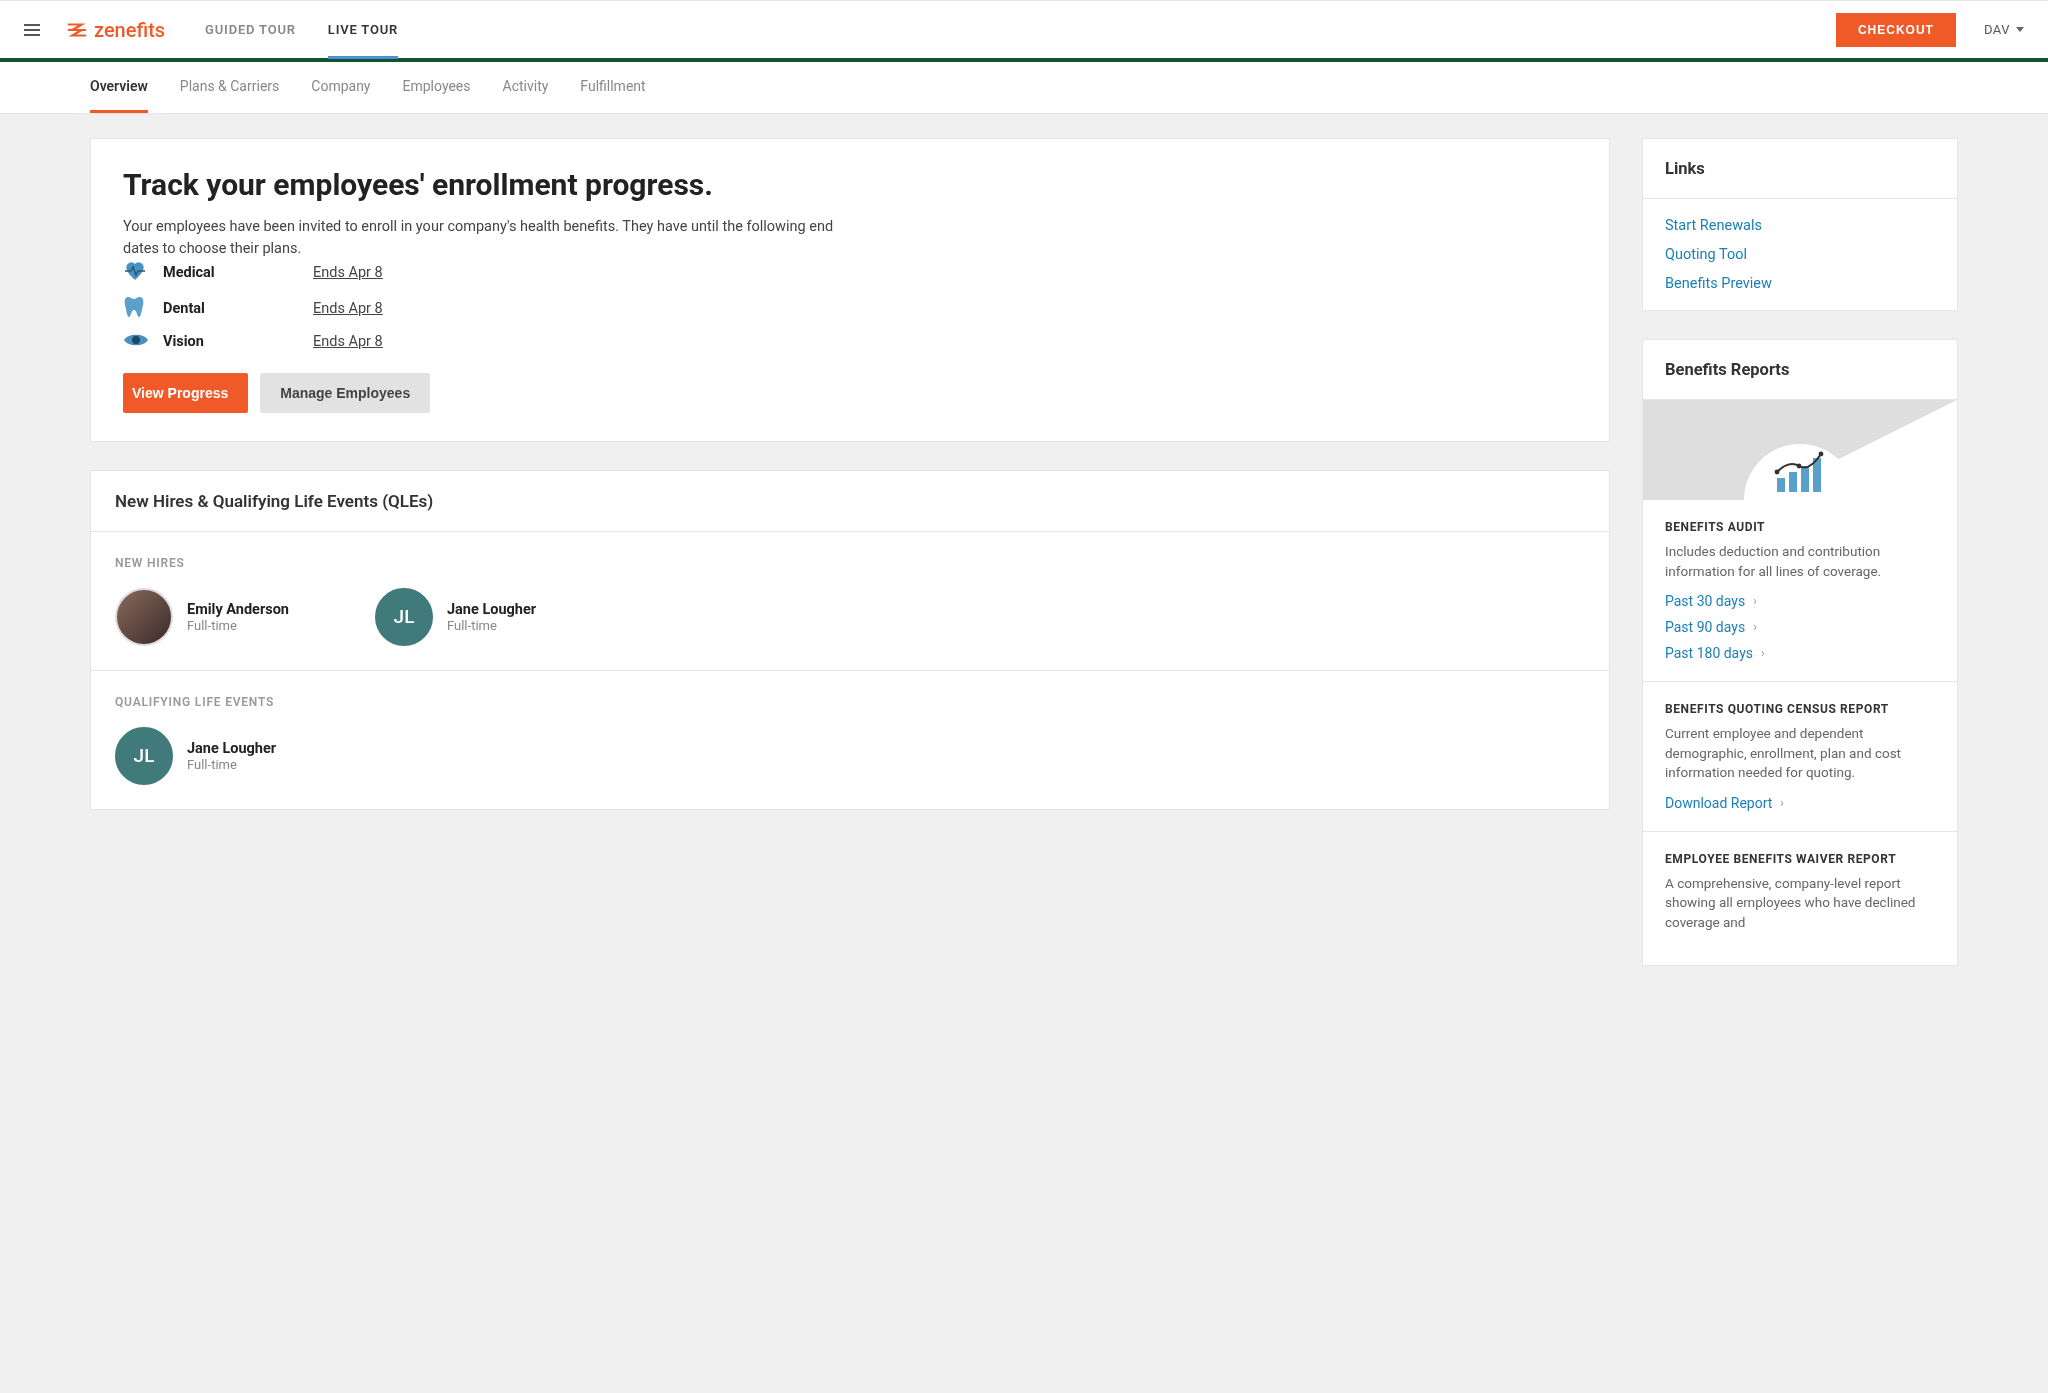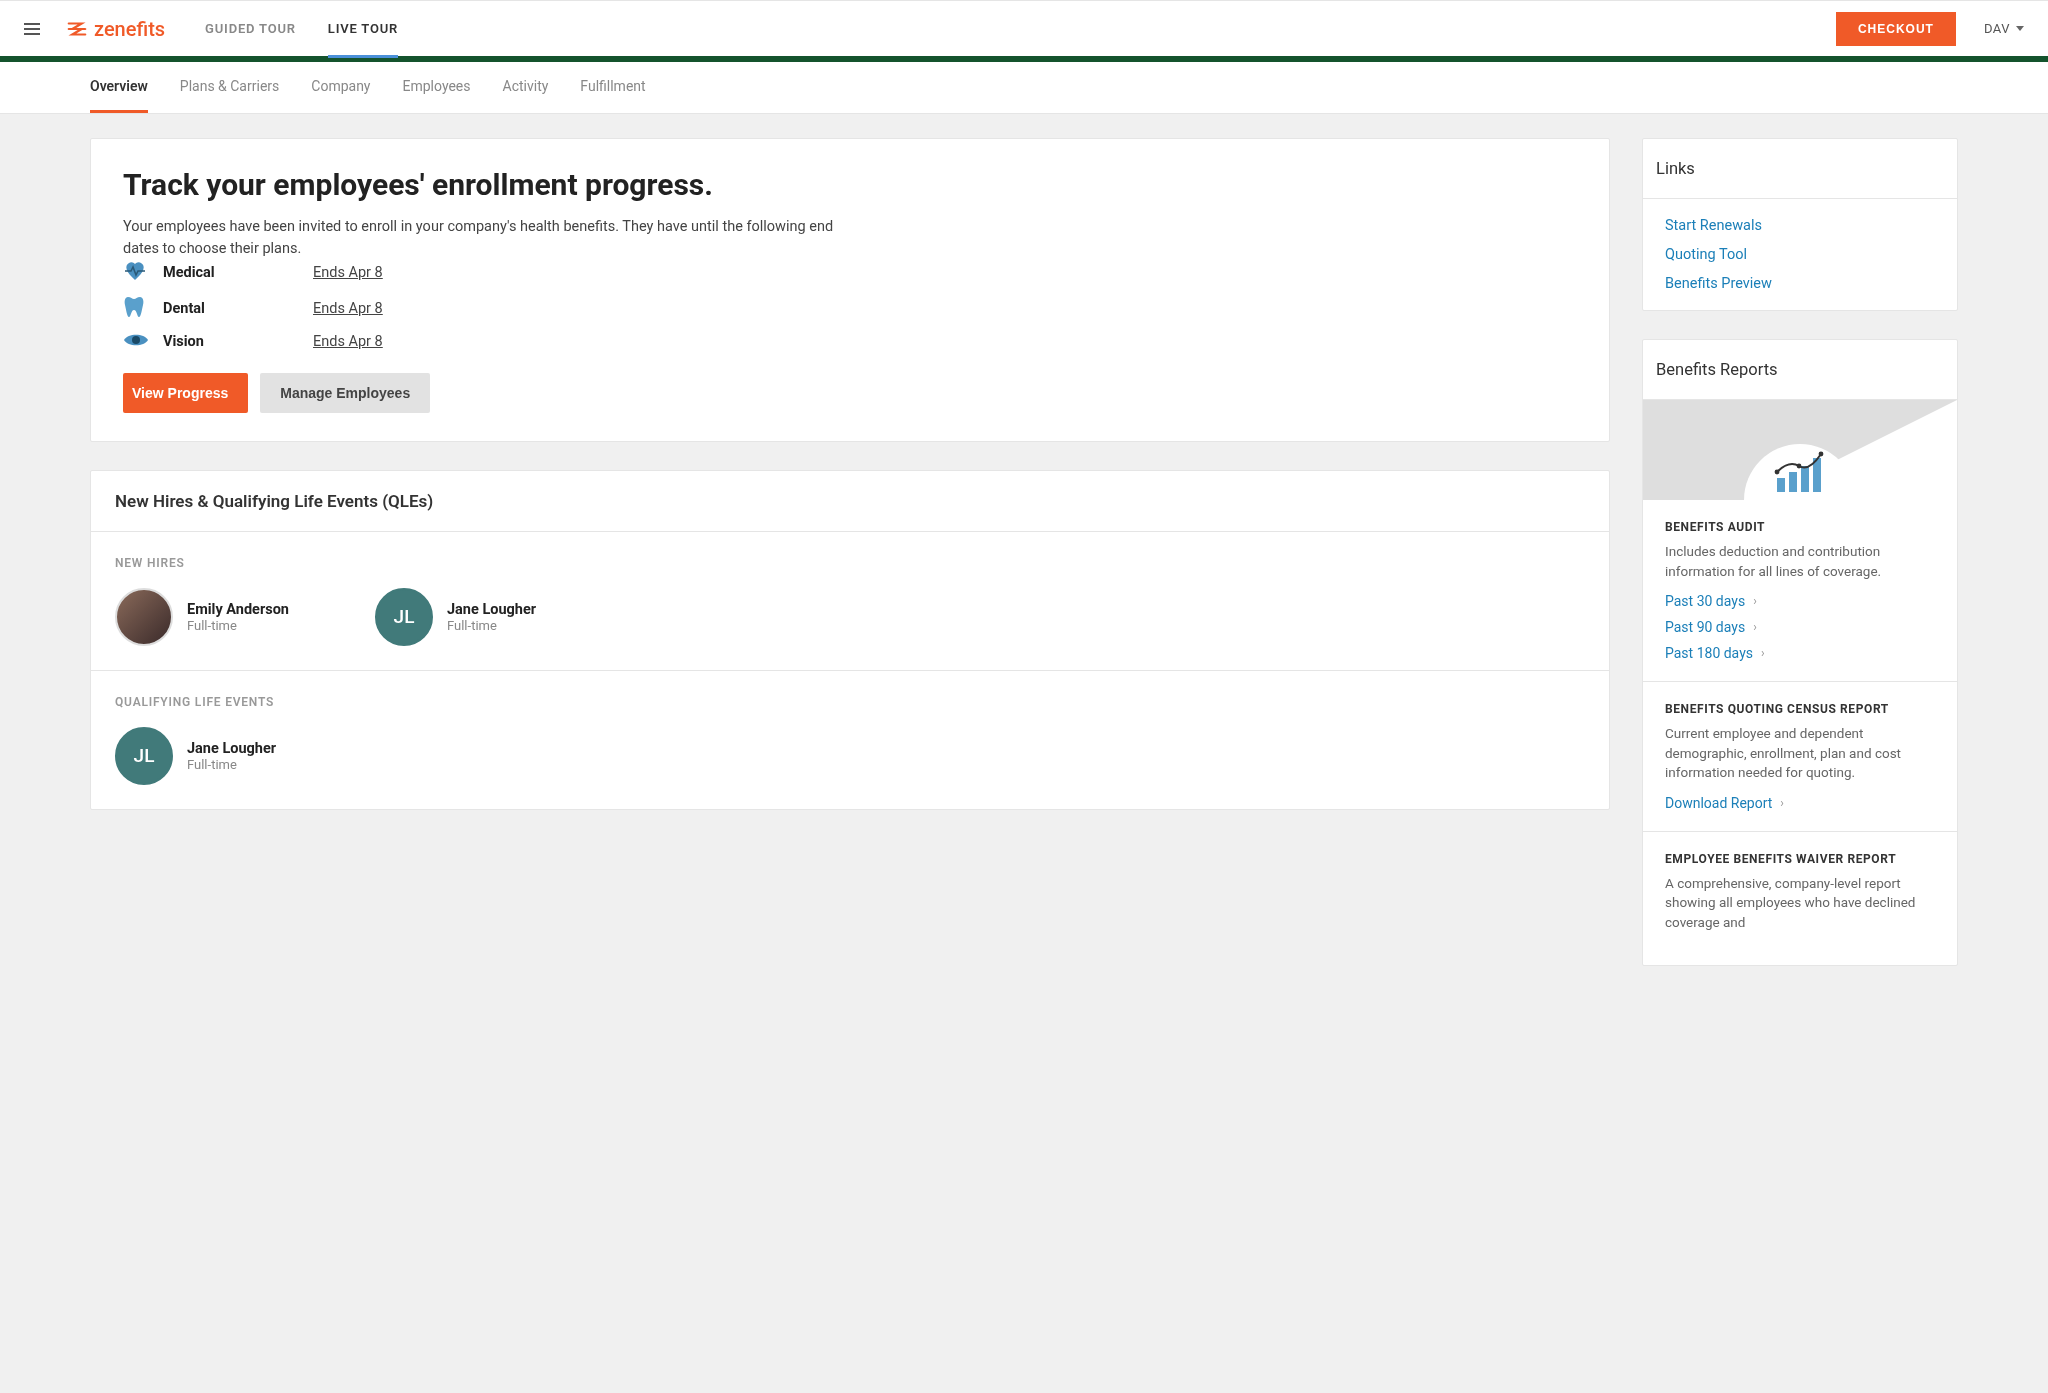--- a/index.html
+++ b/index.html
@@ -5,21 +5,21 @@
 * { box-sizing: border-box; margin: 0; padding: 0; }
 body {
   font-family: -apple-system, BlinkMacSystemFont, "Segoe UI", Roboto, "Helvetica Neue", Arial, sans-serif;
   background: #f0f0f0;
   color: #333;
   font-size: 14px;
 }
 .topbar {
   background: #fff;
   border-top: 1px solid #e5e5e5;
-  border-bottom: 6px solid #14532d;
+  border-bottom: 4px solid #14532d;
   display: flex;
   align-items: center;
   padding: 0 24px;
   height: 62px;
 }
 .hamburger {
   width: 24px;
   height: 24px;
   display: flex;
   flex-direction: column;
@@ -205,23 +205,23 @@
   font-size: 19px;
   font-weight: 500;
   border: 2px solid #ddd;
 }
 .avatar.teal { background: #417a7a; border-color: #417a7a; }
 .avatar.photo { background: linear-gradient(135deg, #8a6a5a, #3a2a2a); }
 .person-name { font-weight: 700; color: #222; font-size: 14.5px; }
 .person-sub { color: #888; font-size: 13px; }
 .side-card-title {
   font-size: 16.5px;
-  font-weight: 400;
-  color: #333;
-  padding: 20px 13px;
+  font-weight: 700;
+  color: #333;
+  padding: 20px 22px;
   border-bottom: 1px solid #e5e5e5;
 }
 .side-links {
   padding: 18px 22px;
   display: flex;
   flex-direction: column;
   gap: 12px;
 }
 .link {
   color: #1b7fb8;

